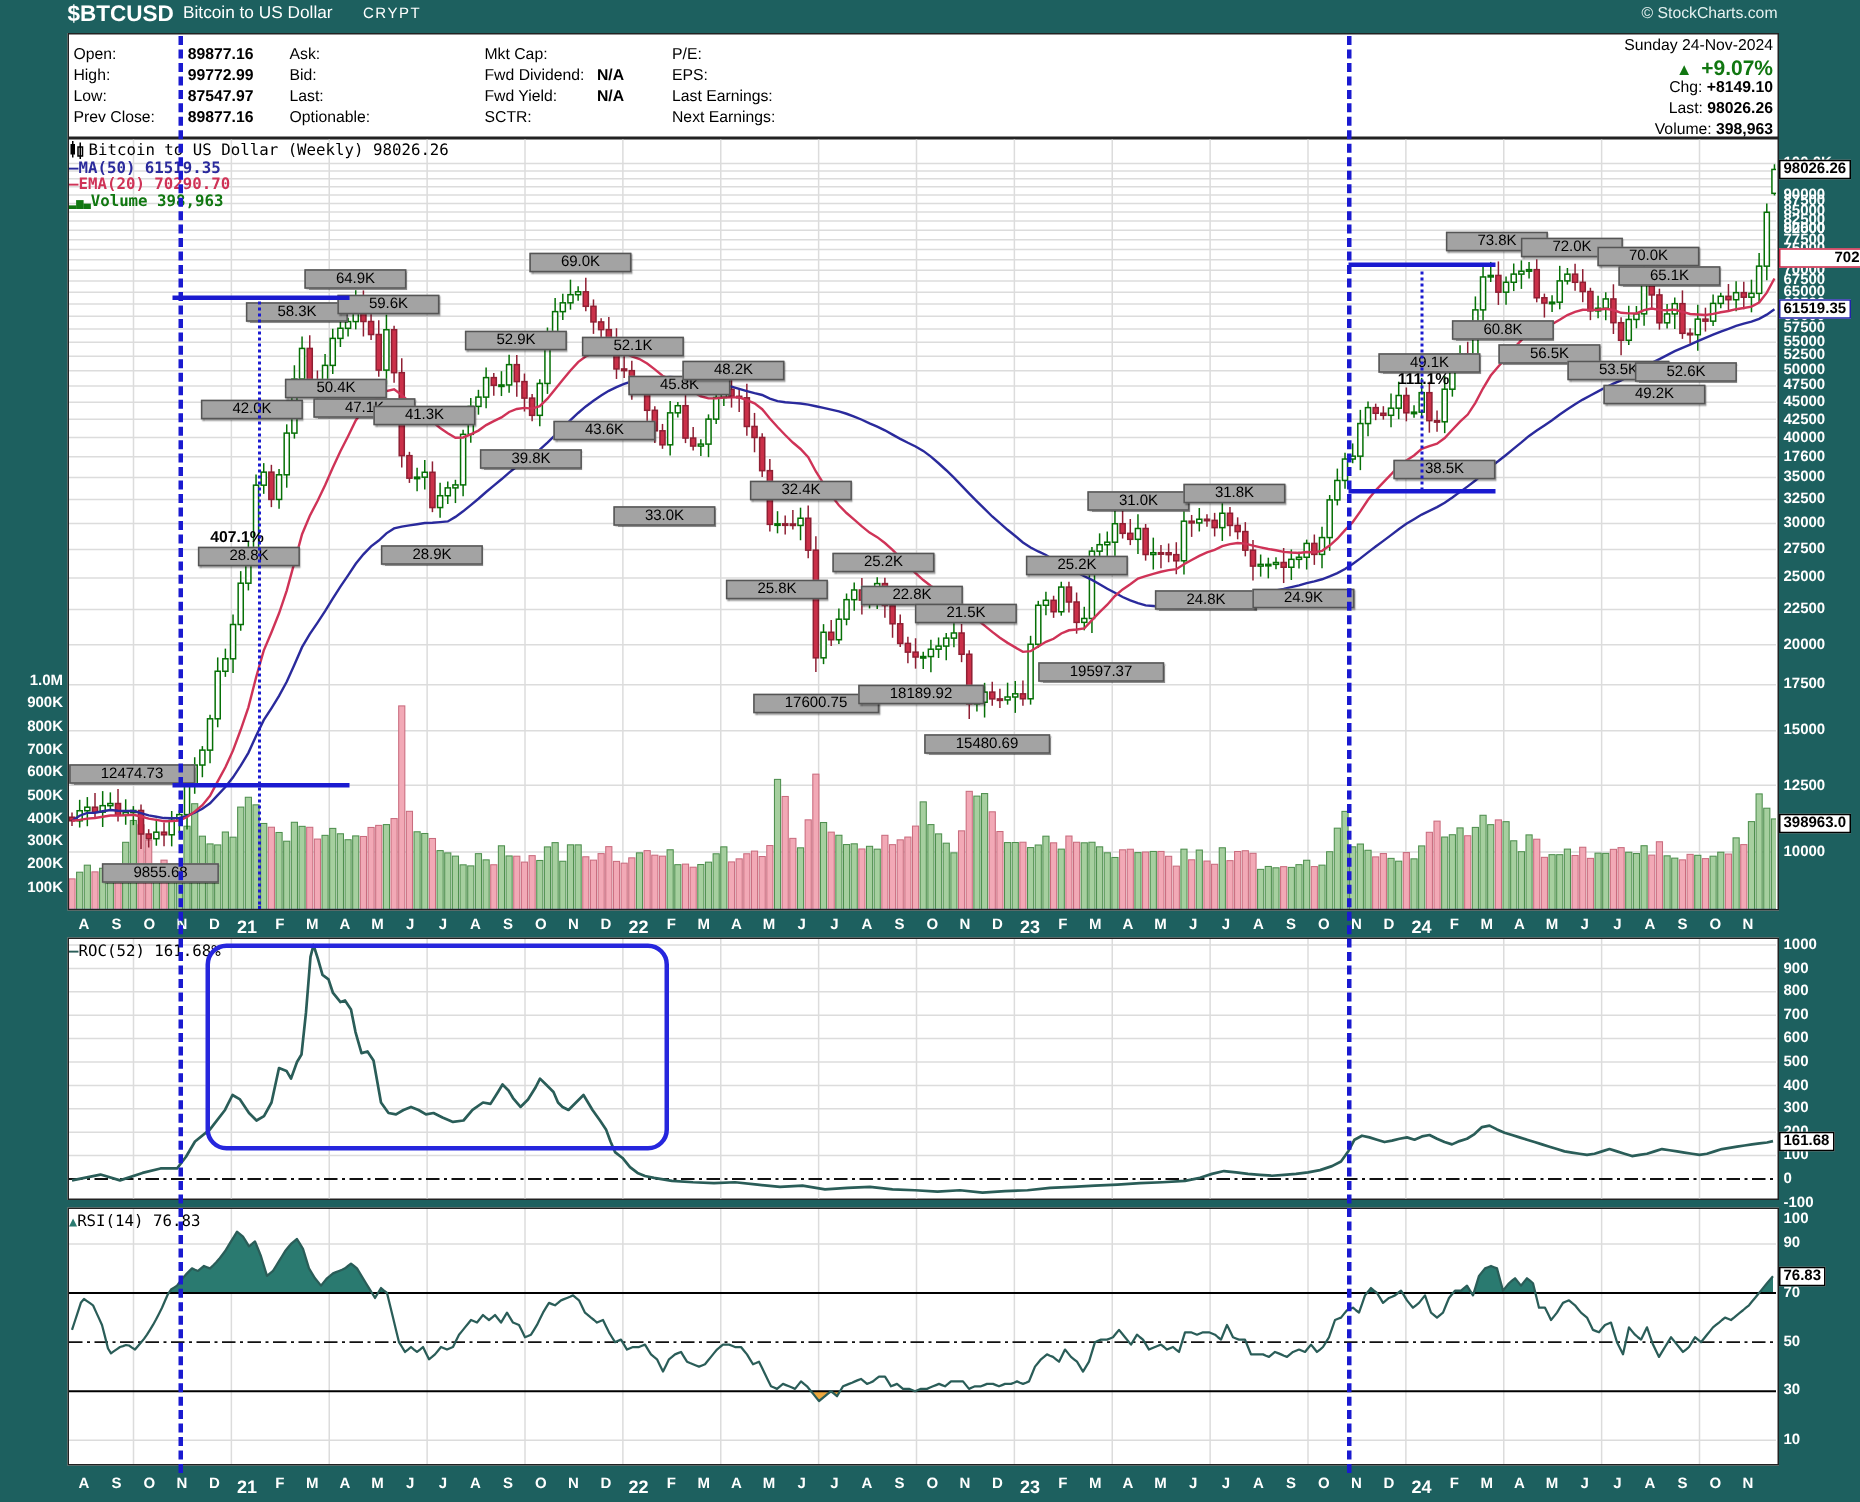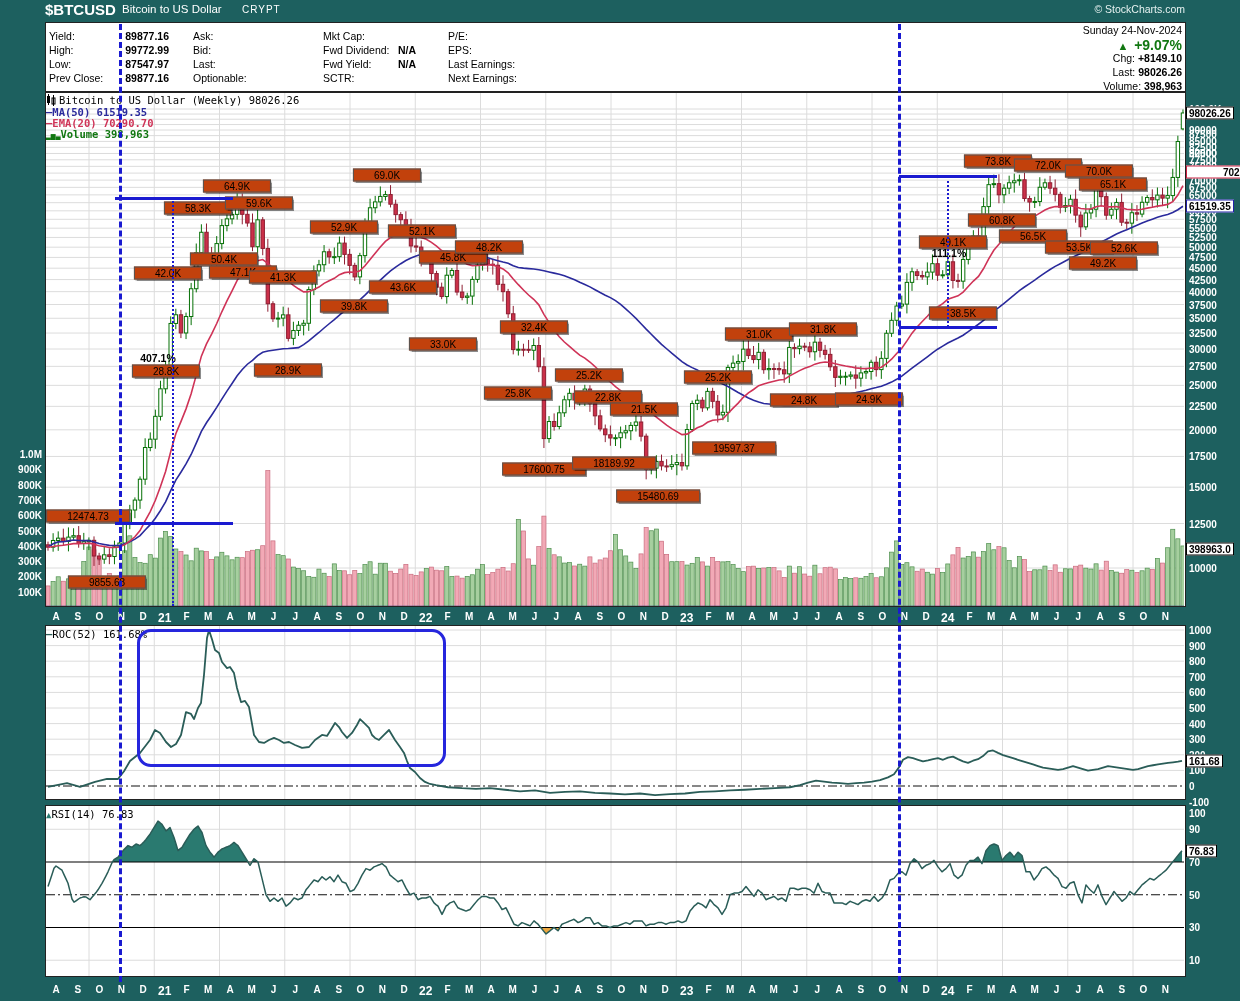--- a/index.html
+++ b/index.html
@@ -22,21 +22,21 @@
   .qval.r{text-align:right;}
   .sumrow{position:absolute;font-size:10.5px;color:#000;white-space:nowrap;text-align:right;width:190px;}
   .sumrow b{font-weight:bold;}
   .pct{color:#117711;font-weight:bold;font-size:14px;}
   .tri{color:#117711;font-size:11px;}
   .date-lbl{font-size:10.5px;}
   .tick{position:absolute;color:#fff;font-size:10px;font-weight:bold;white-space:nowrap;transform:translateY(-50%);}
   .vlab{position:absolute;color:#fff;font-size:10px;font-weight:bold;width:40px;text-align:right;transform:translateY(-50%);}
   .mon{position:absolute;color:#fff;font-size:10px;font-weight:bold;transform:translateX(-50%);}
   .mon.year{font-size:12px;}
-  .callout{position:absolute;background:#c2410c;border:1px solid #555;box-shadow:1px 1px 1px rgba(0,0,0,.45);
+  .callout{position:absolute;background:#a3a3a3;border:1px solid #555;box-shadow:1px 1px 1px rgba(0,0,0,.45);
     font-size:10px;padding:0 20px;transform:translate(-50%,-50%);color:#000;white-space:nowrap;z-index:6;}
   .anntext{position:absolute;font-size:10.5px;font-weight:bold;color:#000;transform:translate(-50%,-50%);z-index:6;}
   .valbox{position:absolute;background:#fff;border:1px solid #000;font-size:10px;font-weight:bold;
     padding:0 2px;color:#000;white-space:nowrap;transform:translateY(-50%);z-index:7;}
   .valbox.red{border:1px solid #cc2244;}
   .valbox.blue{border:1px solid #2222aa;}
   .legend{position:absolute;font-family:"DejaVu Sans Mono","Liberation Mono",monospace;
     font-size:10.5px;color:#000;white-space:nowrap;z-index:5;}
   .lg-ma{color:#2a2a9c;font-weight:bold;}
   .lg-ema{color:#cf3357;font-weight:bold;}
@@ -53,21 +53,21 @@
 
 <div id="stage">
   <div class="topbar">
     <span class="sym">$BTCUSD</span>
     <span class="symname">Bitcoin to US Dollar</span>
     <span class="symex">CRYPT</span>
     <span class="copyright">© StockCharts.com</span>
   </div>
 
   <div id="info-panel" class="panel">
-      <div class="qlbl" style="left: 3px; top: 7px;">Yield:</div>
+      <div class="qlbl" style="left: 3px; top: 7px;">Open:</div>
       <div class="qval r" style="left: 45px; top: 7px; width: 78px; text-align: right;">89877.16</div>
       <div class="qlbl" style="left: 3px; top: 21px;">High:</div>
       <div class="qval r" style="left: 45px; top: 21px; width: 78px; text-align: right;">99772.99</div>
       <div class="qlbl" style="left: 3px; top: 35px;">Low:</div>
       <div class="qval r" style="left: 45px; top: 35px; width: 78px; text-align: right;">87547.97</div>
       <div class="qlbl" style="left: 3px; top: 49px;">Prev Close:</div>
       <div class="qval r" style="left: 45px; top: 49px; width: 78px; text-align: right;">89877.16</div>
       <div class="qlbl" style="left: 147px; top: 7px;">Ask:</div>
       <div class="qval" style="left: 227px; top: 7px;"></div>
       <div class="qlbl" style="left: 147px; top: 21px;">Bid:</div>
@@ -965,21 +965,21 @@
       <div class="tick" style="left: 1189px; top: 202.691px;">62500</div>
       <div class="tick" style="left: 1189px; top: 210.829px;">60000</div>
       <div class="tick" style="left: 1189px; top: 219.312px;">57500</div>
       <div class="tick" style="left: 1189px; top: 228.174px;">55000</div>
       <div class="tick" style="left: 1189px; top: 237.447px;">52500</div>
       <div class="tick" style="left: 1189px; top: 247.173px;">50000</div>
       <div class="tick" style="left: 1189px; top: 257.398px;">47500</div>
       <div class="tick" style="left: 1189px; top: 268.175px;">45000</div>
       <div class="tick" style="left: 1189px; top: 279.569px;">42500</div>
       <div class="tick" style="left: 1189px; top: 291.654px;">40000</div>
-      <div class="tick" style="left: 1189px; top: 304.52px;">37500</div>
+      <div class="tick" style="left: 1189px; top: 304.52px;">17600</div>
       <div class="tick" style="left: 1189px; top: 318.273px;">35000</div>
       <div class="tick" style="left: 1189px; top: 333.046px;">32500</div>
       <div class="tick" style="left: 1189px; top: 349.001px;">30000</div>
       <div class="tick" style="left: 1189px; top: 366.346px;">27500</div>
       <div class="tick" style="left: 1189px; top: 385.346px;">25000</div>
       <div class="tick" style="left: 1189px; top: 406.348px;">22500</div>
       <div class="tick" style="left: 1189px; top: 429.827px;">20000</div>
       <div class="tick" style="left: 1189px; top: 456.446px;">17500</div>
       <div class="tick" style="left: 1189px; top: 487.174px;">15000</div>
       <div class="tick" style="left: 1189px; top: 523.518px;">12500</div>

